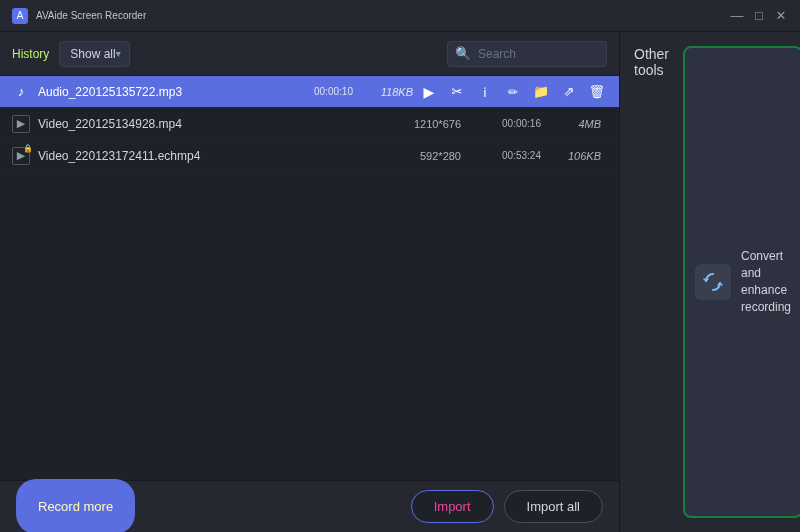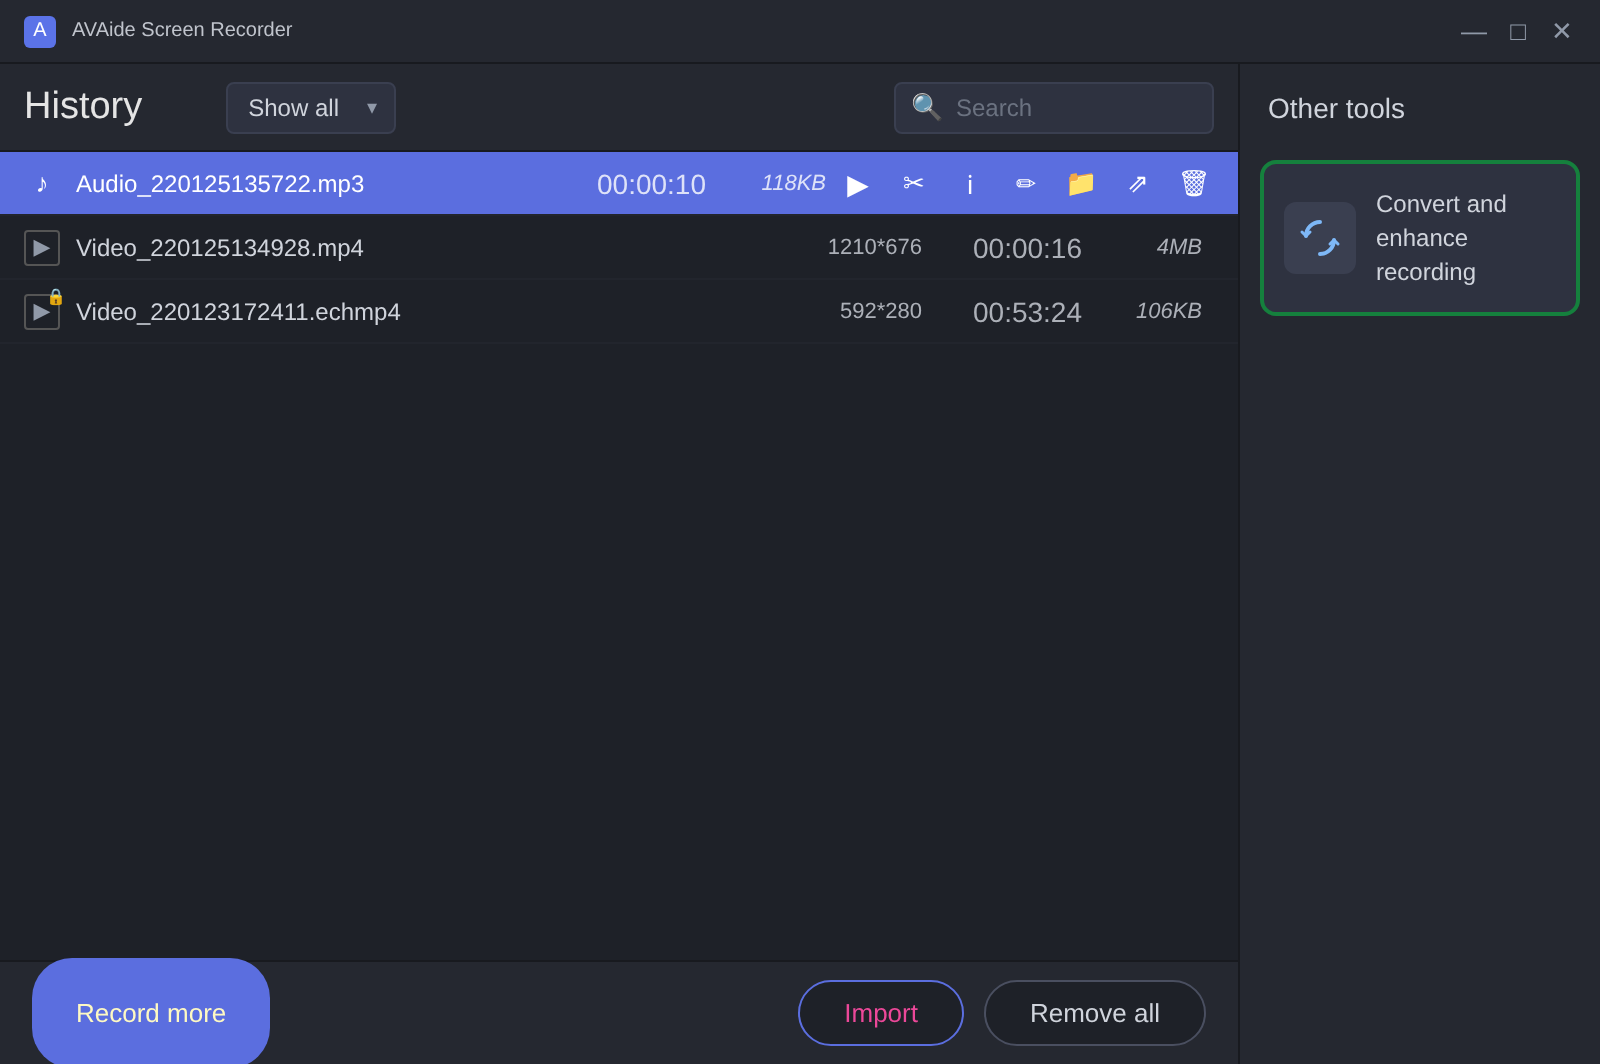--- a/index.html
+++ b/index.html
@@ -76,36 +76,35 @@
     .toolbar {
       height: 44px;
       background: #252830;
       display: flex;
       align-items: center;
       padding: 0 12px;
       gap: 10px;
       border-bottom: 1px solid #181a1f;
     }
     .history-label {
-      font-size: 19px;
-      color: #e5e5e5;
+      font-size: 12px;
+      color: #bef264;
     }
     .history-dropdown {
       display: flex;
       align-items: center;
       background: #2e3240;
       border: 1px solid #3a3f50;
       border-radius: 4px;
       padding: 3px 8px 3px 10px;
       font-size: 12px;
       color: #d0d4dc;
       cursor: pointer;
-      gap: 14px;
+      gap: 0;
       height: 26px;
-      margin-left: 32px;
     }
     .dropdown-arrow {
       font-size: 10px;
       color: #9099a8;
     }
     .search-container {
       margin-left: auto;
       display: flex;
       align-items: center;
       background: #2e3240;
@@ -168,21 +167,21 @@
     }
     .file-resolution {
       width: 90px;
       text-align: right;
       font-size: 11px;
       opacity: 0.8;
     }
     .file-duration {
       width: 80px;
       text-align: right;
-      font-size: 14px;
+      font-size: 10px;
       opacity: 0.8;
     }
     .file-size {
       width: 60px;
       text-align: right;
       font-size: 11px;
       opacity: 0.8;
       margin-right: 6px;
       font-style: italic;
     }
@@ -242,21 +241,21 @@
       font-size: 13px;
       cursor: pointer;
     }
 
     
     .right-panel {
       width: 180px;
       background: #252830;
       padding: 14px 10px;
       display: flex;
-      flex-direction: column;
+      flex-direction: row;
       gap: 10px;
     }
     .other-tools-title {
       font-size: 14px;
       color: #d0d4dc;
       margin-bottom: 8px;
       padding: 0 4px;
     }
     .tool-card {
       background: #2e3240;
@@ -352,21 +351,21 @@
         <span class="file-duration">00:53:24</span>
         <span class="file-size">106KB</span>
       </div>
 
     </div>
 
     <div class="bottom-bar">
       <button class="btn-record-more">Record more</button>
       <div class="spacer"></div>
       <button class="btn-import">Import</button>
-      <button class="btn-remove-all">Remove all</button>
+      <button class="btn-remove-all">Import all</button>
     </div>
 
   </div>
 
   <div class="right-panel">
     <div class="other-tools-title">Other tools</div>
 
     <div class="tool-card">
       <div class="tool-card-icon">
         <svg width="22" height="22" viewBox="0 0 22 22" fill="none" xmlns="http://www.w3.org/2000/svg">

